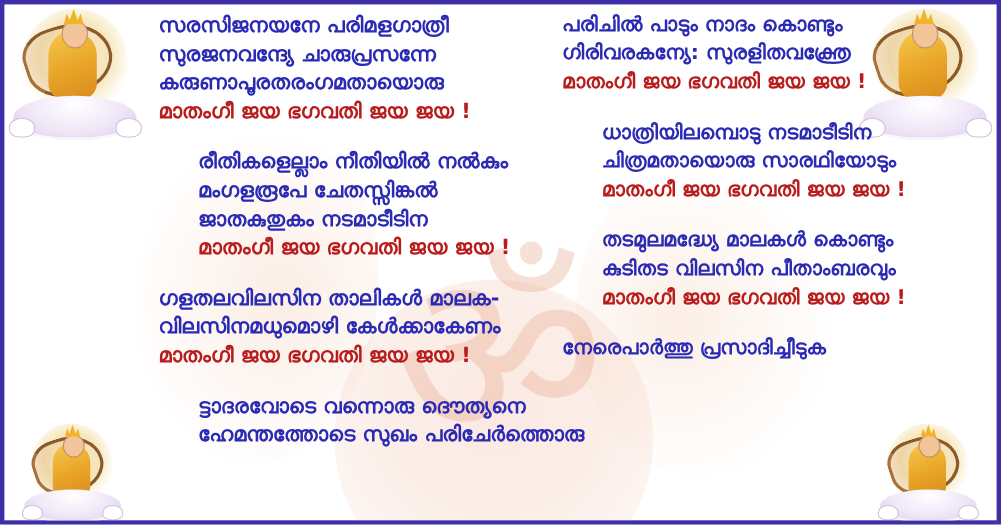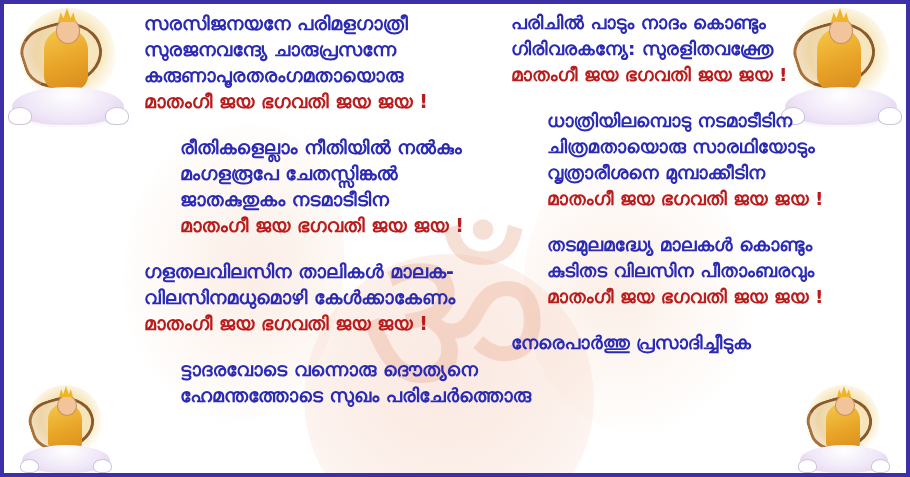--- a/index.html
+++ b/index.html
@@ -266,21 +266,20 @@
     </div>
   <div class="col" id="col-right">
       <ul class="stanza">
         <li class="line-blue indent-0">പരിചിൽ പാടും നാദം കൊണ്ടും</li>
         <li class="line-blue indent-0">ഗിരിവരകന്യേ: സുരളിതവക്ത്രേ</li>
         <li class="line-pink indent-0">മാതംഗീ ജയ ഭഗവതി ജയ ജയ !</li>
       </ul>
       <ul class="stanza">
         <li class="line-blue indent-1">ധാത്രിയിലമ്പൊടു നടമാടീടിന</li>
         <li class="line-blue indent-1">ചിത്രമതായൊരു സാരഥിയോടും</li>
-        <li class="line-blue indent-1">വൃത്രാരീശനെ മുമ്പാക്കീടിന</li>
         <li class="line-pink indent-1">മാതംഗീ ജയ ഭഗവതി ജയ ജയ !</li>
       </ul>
       <ul class="stanza">
         <li class="line-blue indent-1">തടമുലമദ്ധ്യേ മാലകൾ കൊണ്ടും</li>
         <li class="line-blue indent-1">കുടിതട വിലസിന പീതാംബരവും</li>
         <li class="line-pink indent-1">മാതംഗീ ജയ ഭഗവതി ജയ ജയ !</li>
       </ul>
       <ul class="stanza">
         <li class="line-blue indent-0">നേരെപാർത്തു പ്രസാദിച്ചീടുക</li>
       </ul>

